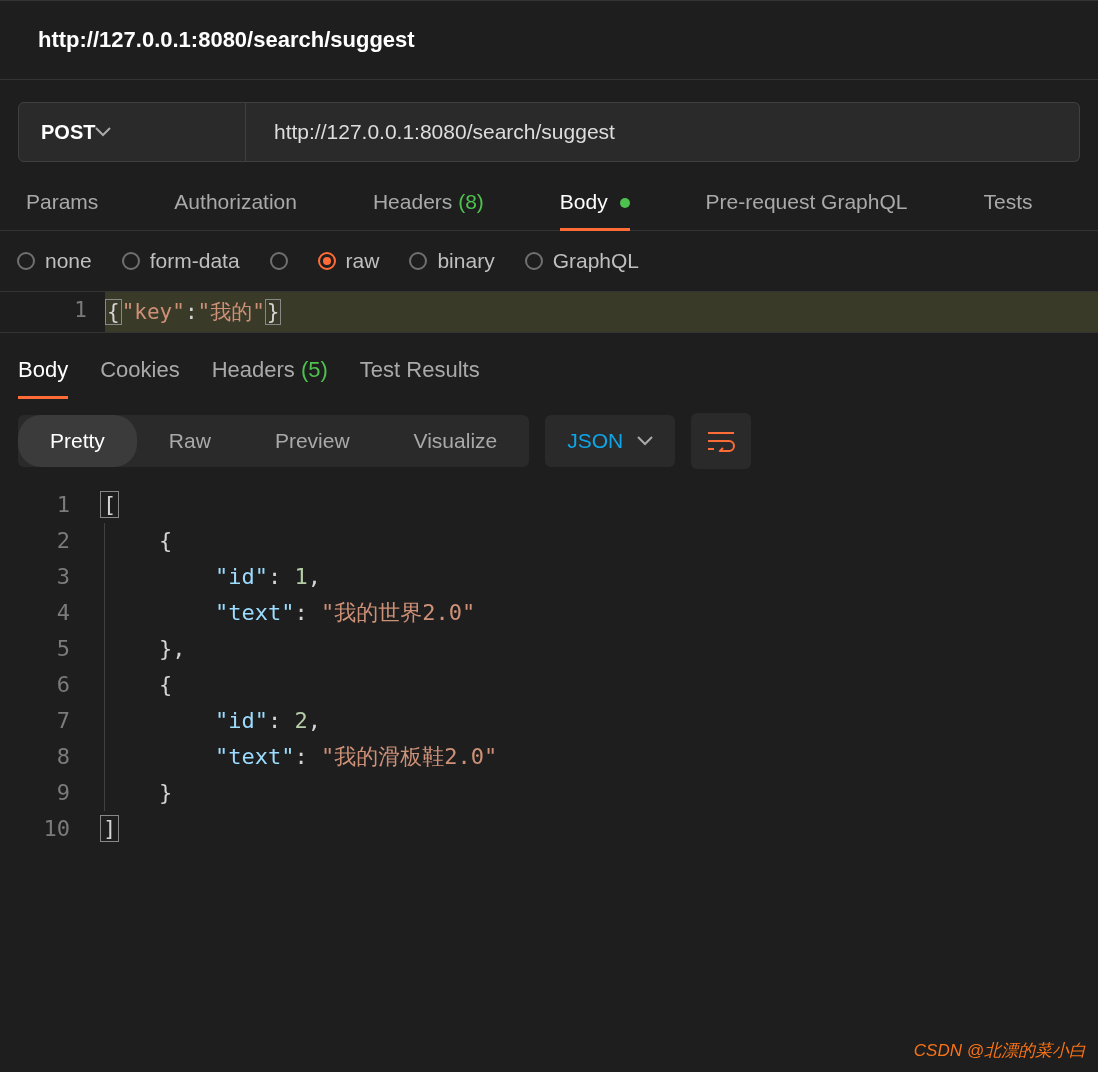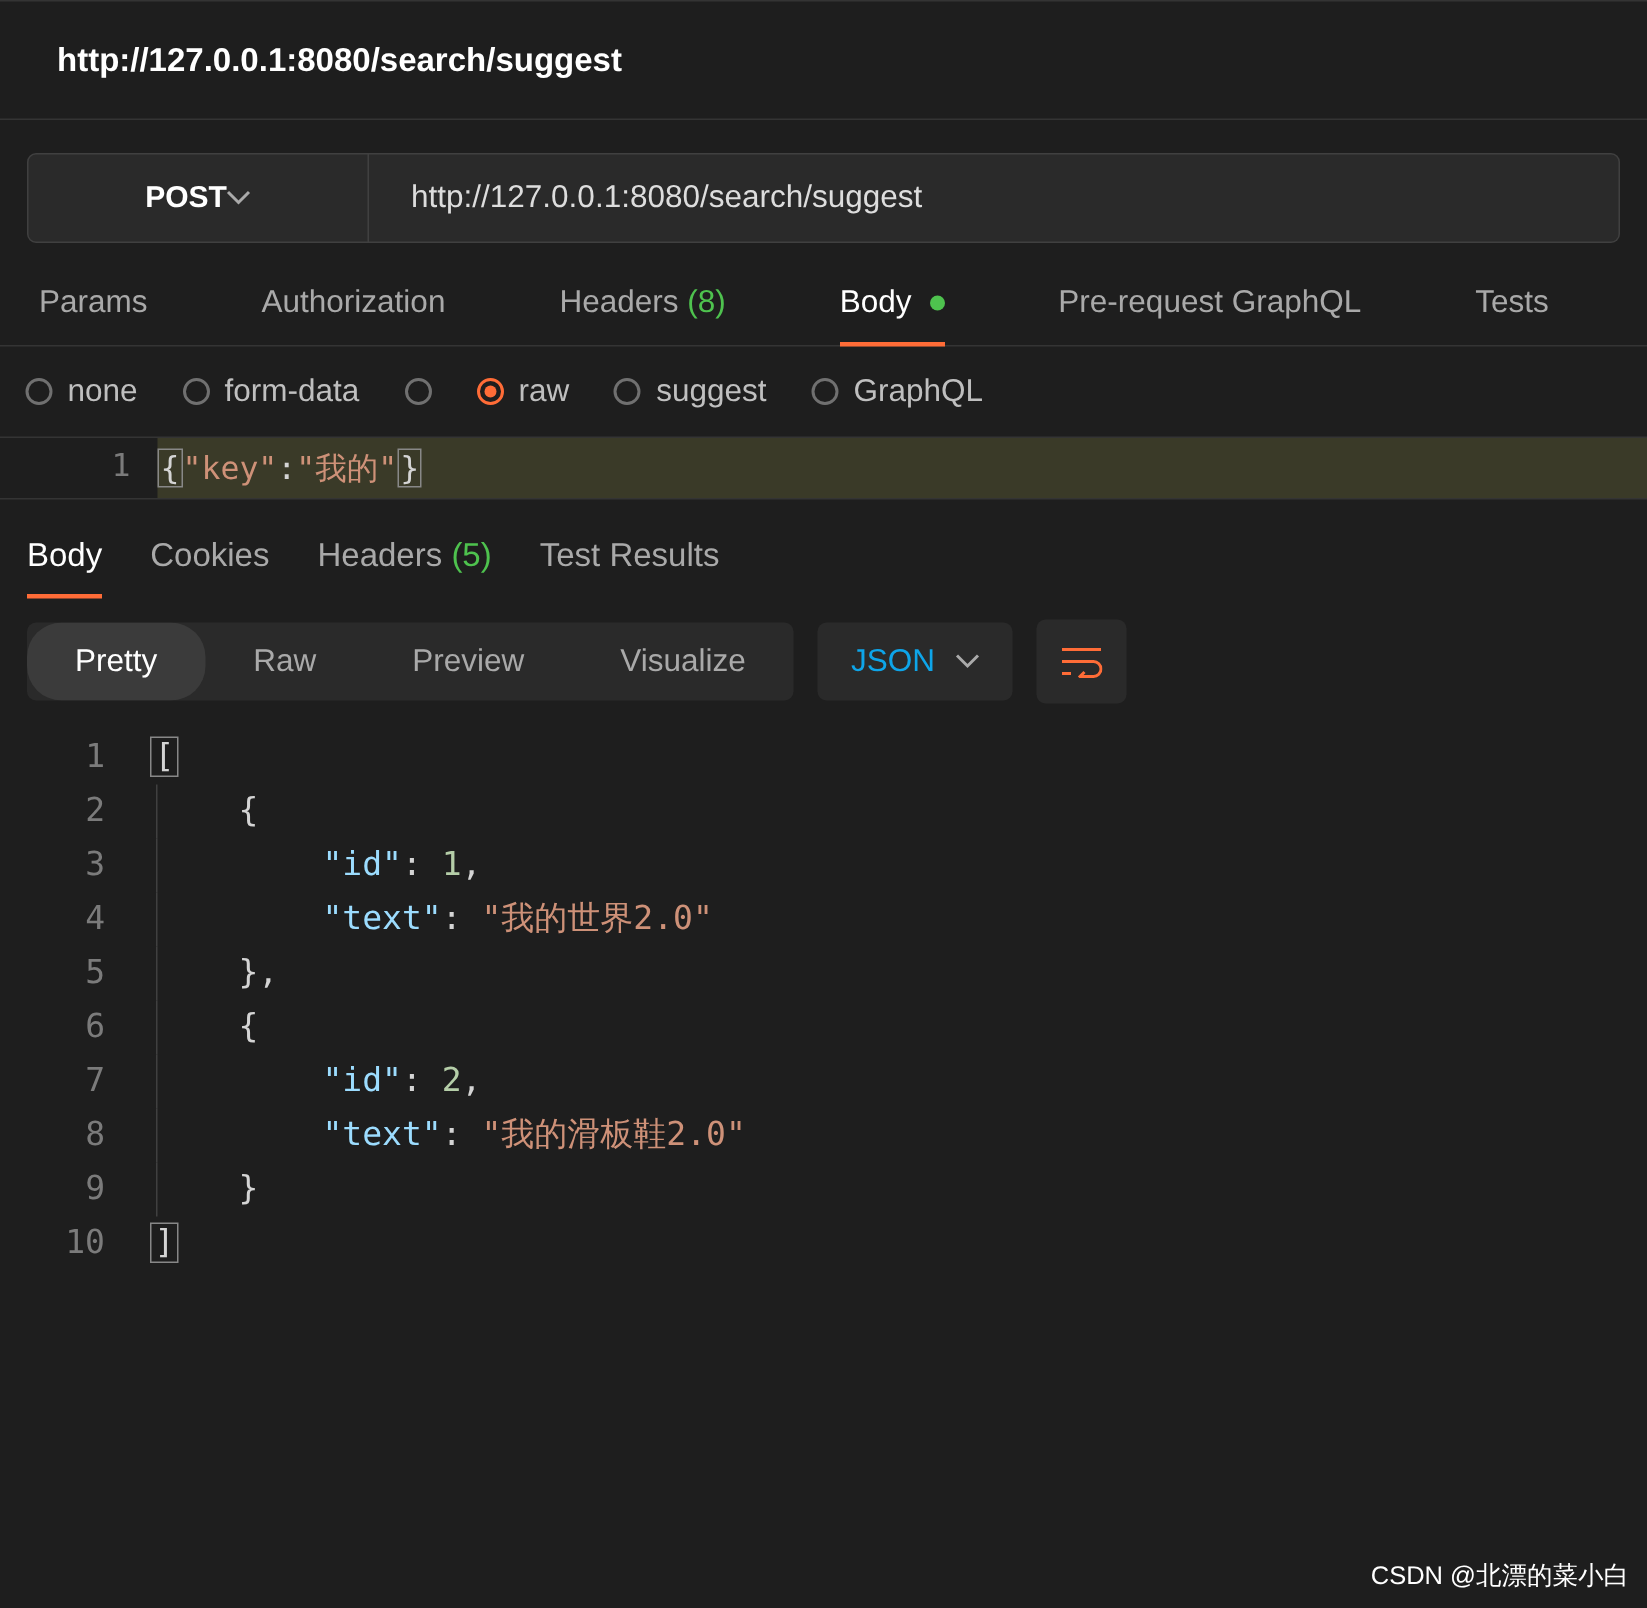--- a/index.html
+++ b/index.html
@@ -21,21 +21,21 @@
       color: #fff;
     }
     .request-row {
       display: flex;
       padding: 22px 18px 16px 18px;
       gap: 0;
     }
     .method-select {
       display: flex;
       align-items: center;
-      justify-content: center;
+      justify-content: flex-start;
       width: 228px;
       height: 60px;
       background: #2a2a2a;
       border: 1px solid #404040;
       border-radius: 6px 0 0 6px;
       padding: 0 22px;
       font-weight: 700;
       font-size: 20px;
       color: #fff;
       cursor: pointer;
@@ -226,22 +226,23 @@
     .resp-code .n { color: #b5cea8; }
     .resp-code .s { color: #ce9178; }
     .resp-code .p { color: #d4d4d4; }
     .bracket-hl { border: 1px solid #888; padding: 0 2px;}
     .ind1 { border-left: 1px solid #404040; padding-left: 54px; margin-left: 4px;}
     .ind2 { padding-left: 56px;}
     .watermark {
       position: absolute;
       right: 12px;
       bottom: 10px;
-      color: #ffffff;
+      color: #f97316;
       font-size: 17px;
+      font-style: italic;
     }
   </style>
 </head>
 <body>
 
 <div class="title-bar">http://127.0.0.1:8080/search/suggest</div>
 
 <div class="request-row">
   <div class="method-select">
     <span>POST</span>
@@ -281,21 +282,21 @@
     </div>
   <div class="radio-item">
       <span class="radio"></span>
     </div>
   <div class="radio-item">
       <span class="radio checked"></span>
       <span>raw</span>
     </div>
   <div class="radio-item">
       <span class="radio"></span>
-      <span>suggest</span>
+      <span>binary</span>
     </div>
   <div class="radio-item">
       <span class="radio"></span>
       <span>GraphQL</span>
     </div>
 </div>
 
 <div class="editor">
   <div class="gutter">1</div>
   <div class="editor-line">

